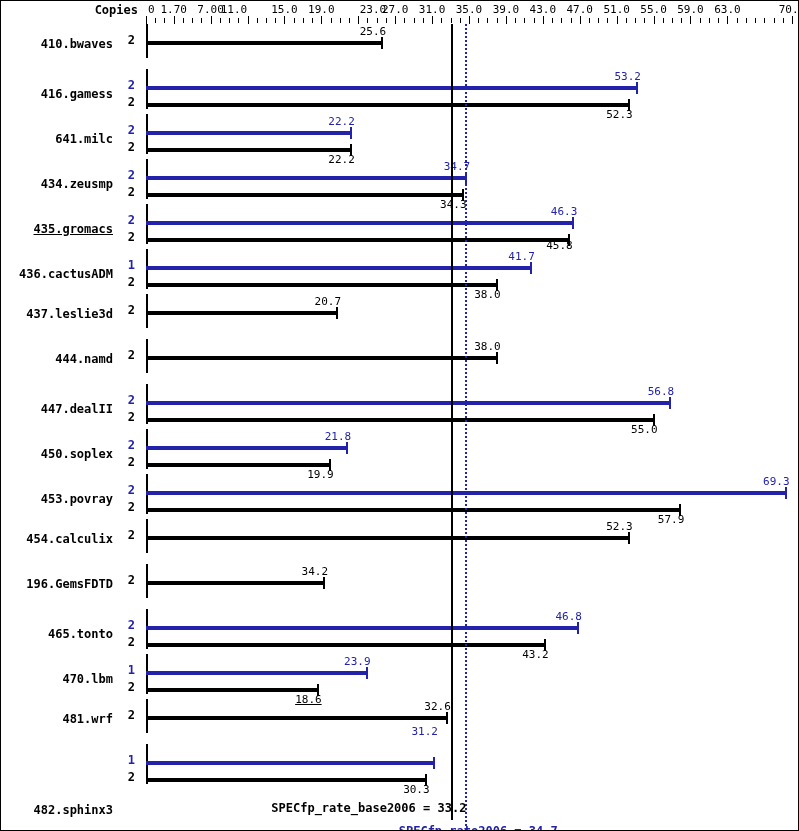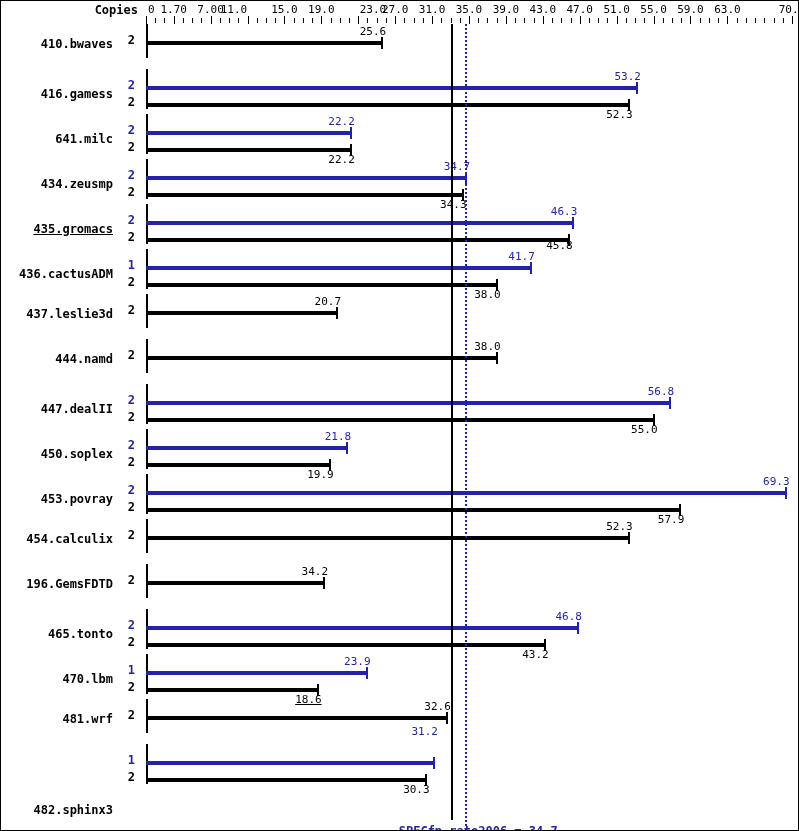--- a/index.html
+++ b/index.html
@@ -426,15 +426,16 @@
       <div class="cap base" style="left: 423.626px; top: 773px;"></div>
       <div class="whisker base" style="left: 417.626px; top: 778px; width: 8px;"></div>
       <div class="val-label base" style="left: 428.626px; top: 782px;">30.3</div>
     </div>
 
   <div id="ref-lines">
       <div class="ref-base" style="left: 450.389px; height: 796px;"></div>
       <div class="ref-peak" style="left: 464.231px; height: 810px;"></div>
     </div>
 
+  <div class="summary-base" id="summary-base" style="left: 465.389px; top: 800px;">SPECfp_rate_base2006 = 33.2</div>
   <div class="summary-peak" id="summary-peak" style="left: 477.231px; top: 823px;">SPECfp_rate2006 = 34.7</div>
 
 </div>
 
 </body></html>

